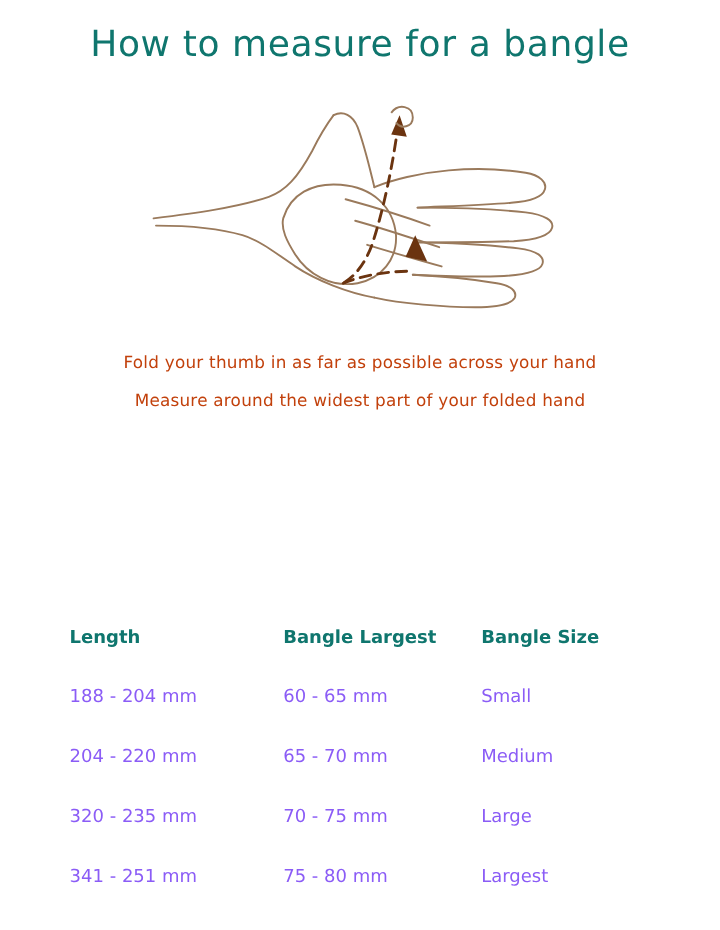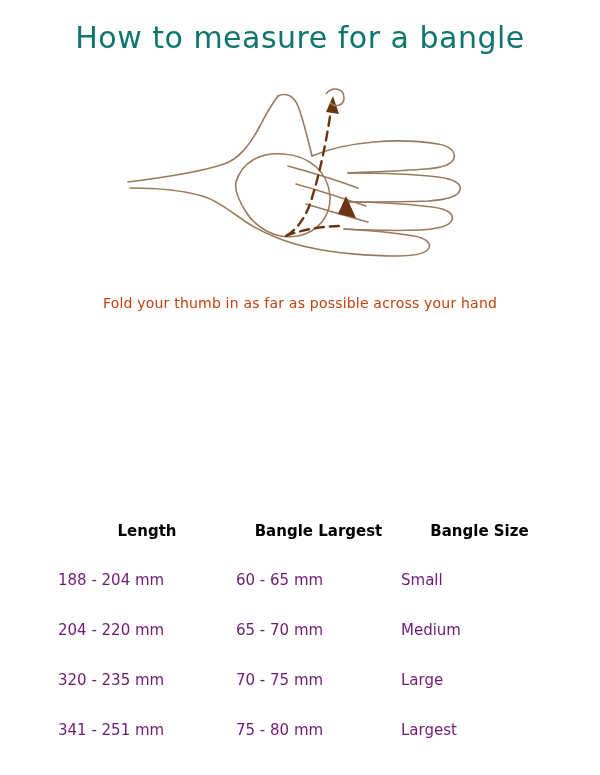--- a/index.html
+++ b/index.html
@@ -59,30 +59,30 @@
   }
   .table {
     position: absolute;
     top: 522px;
     left: 58px;
     width: 500px;
     border-collapse: collapse;
     font-size: 15px;
   }
   .table th {
-    text-align: center;
+    text-align: left;
     font-weight: bold;
     padding: 0 0 31px 0;
-    color: #000000;
+    color: #0f766e;
     font-size: 15px;
   }
   .table td {
     text-align: left;
     padding: 0 0 32px 0;
-    color: #701a75;
+    color: #8b5cf6;
     font-size: 15px;
     font-weight: 400;
   }
   .col-length { width: 178px; }
   .col-diameter { width: 165px; }
   .col-size { width: 157px; }
 </style>
 </head>
 <body>
 
@@ -124,20 +124,21 @@
         <polygon points="213,18 219,36 206,34"></polygon>
         <polygon points="226,118 236,140 218,136"></polygon>
       </g>
 
       <path d="M206 16 C 212 8, 224 10, 224 20 C 224 28, 214 30, 210 24" fill="none" stroke="#9a7a5c" stroke-width="1.6"></path>
     </svg>
   </div>
 
   <div class="instructions">
     <div class="line l1">Fold your thumb in as far as possible across your hand</div>
+    <div class="line l2">Measure around the widest part of your folded hand</div>
   </div>
 
   <table class="table">
     <thead>
       <tr>
         <th class="col-length">Length</th>
         <th class="col-diameter">Bangle Largest</th>
         <th class="col-size">Bangle Size</th>
       </tr>
     </thead>

